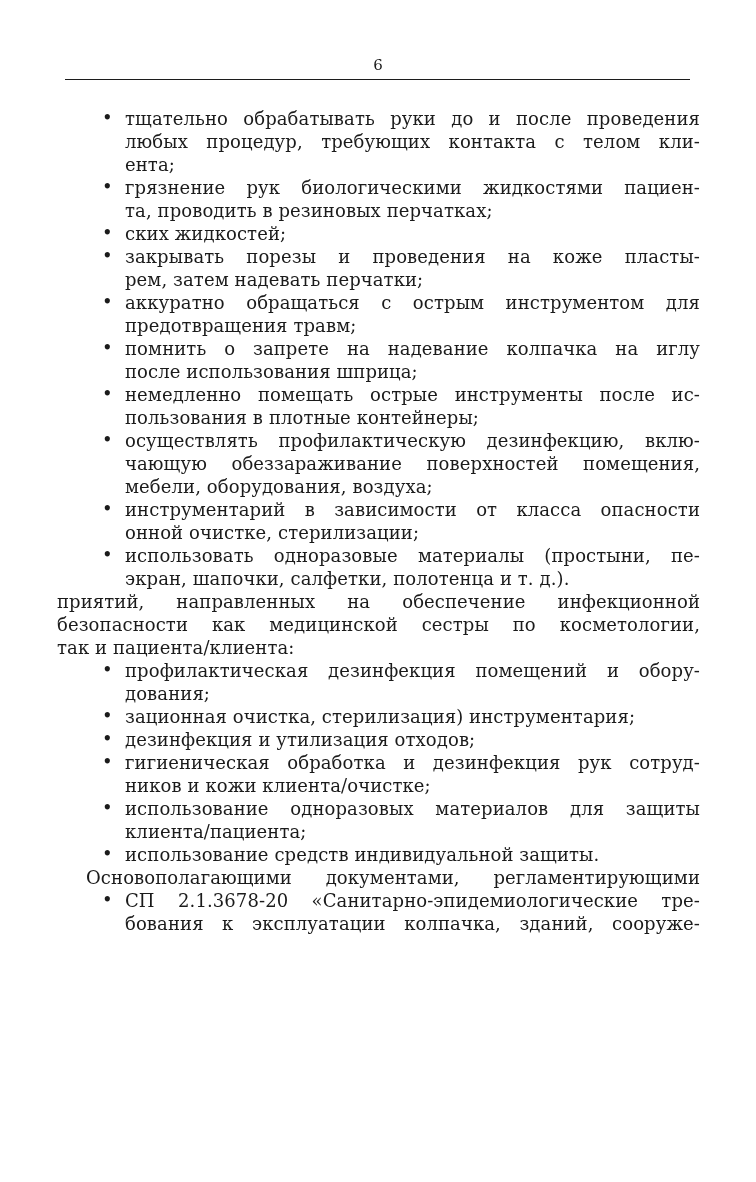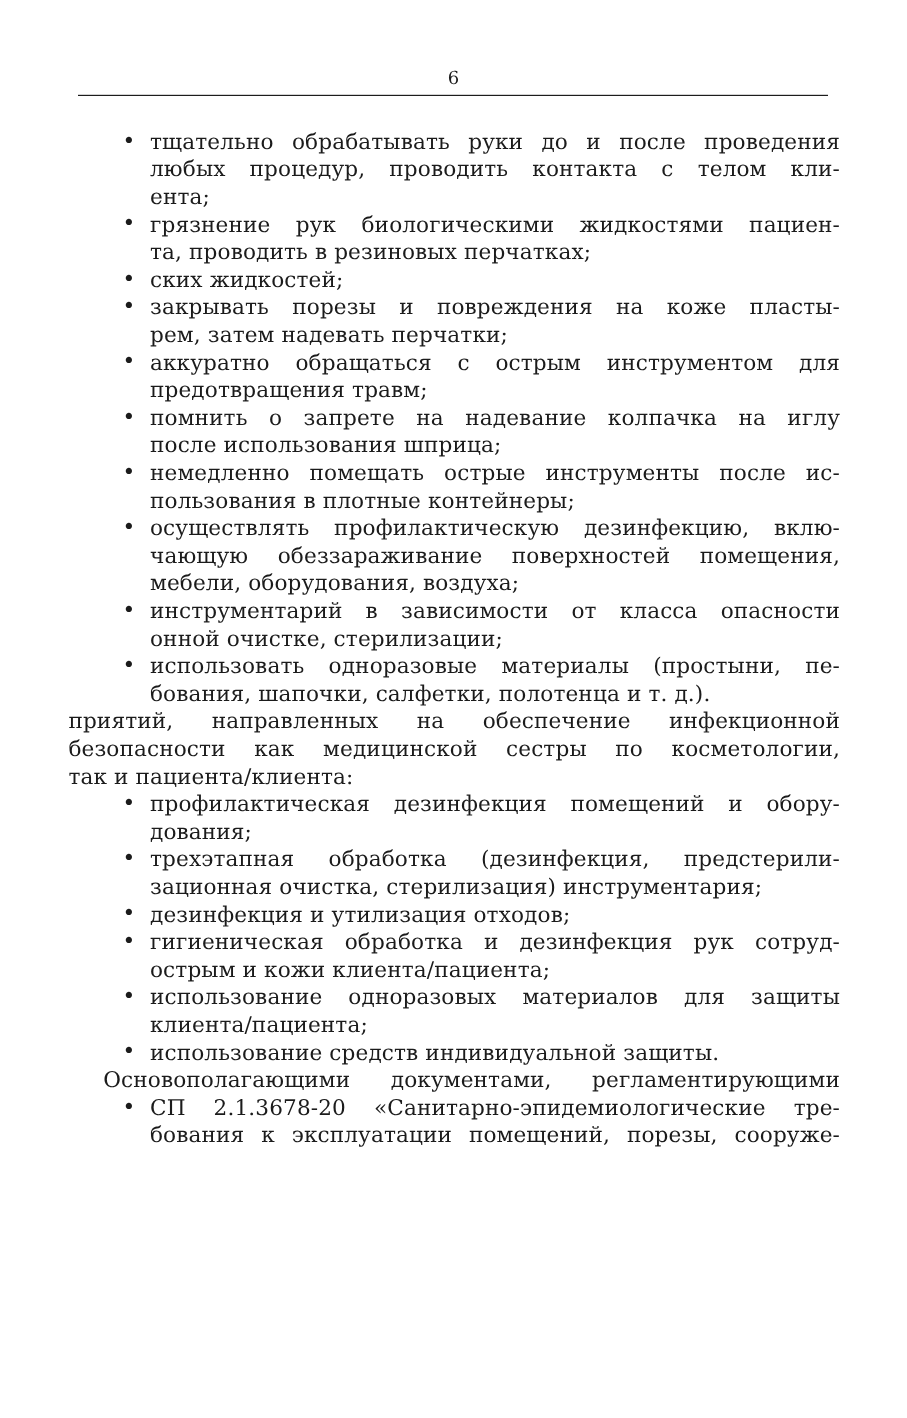--- a/index.html
+++ b/index.html
@@ -48,35 +48,35 @@
 </head>
 <body>
 
 <div class="page">
   <div class="pageno">6</div>
   <div class="rule"></div>
   <div class="body">
       <div class="item bullet">
         <span class="marker">•</span>
         <div class="line j">тщательно обрабатывать руки до и после проведения</div>
-        <div class="line j">любых процедур, проводить контакта с телом кли-</div>
+        <div class="line j">любых процедур, требующих контакта с телом кли-</div>
         <div class="line">ента;</div>
       </div>
       <div class="item bullet">
         <span class="marker">•</span>
         <div class="line j">грязнение рук биологическими жидкостями пациен-</div>
         <div class="line">та, проводить в резиновых перчатках;</div>
       </div>
       <div class="item bullet">
         <span class="marker">•</span>
         <div class="line">ских жидкостей;</div>
       </div>
       <div class="item bullet">
         <span class="marker">•</span>
-        <div class="line j">закрывать порезы и повреждения на коже пласты-</div>
+        <div class="line j">закрывать порезы и проведения на коже пласты-</div>
         <div class="line">рем, затем надевать перчатки;</div>
       </div>
       <div class="item bullet">
         <span class="marker">•</span>
         <div class="line j">аккуратно обращаться с острым инструментом для</div>
         <div class="line">предотвращения травм;</div>
       </div>
       <div class="item bullet">
         <span class="marker">•</span>
         <div class="line j">помнить о запрете на надевание колпачка на иглу</div>
@@ -94,57 +94,56 @@
         <div class="line">мебели, оборудования, воздуха;</div>
       </div>
       <div class="item bullet">
         <span class="marker">•</span>
         <div class="line j">инструментарий в зависимости от класса опасности</div>
         <div class="line">онной очистке, стерилизации;</div>
       </div>
       <div class="item bullet">
         <span class="marker">•</span>
         <div class="line j">использовать одноразовые материалы (простыни, пе-</div>
-        <div class="line">бования, шапочки, салфетки, полотенца и т. д.).</div>
+        <div class="line">экран, шапочки, салфетки, полотенца и т. д.).</div>
       </div>
       <div class="item para">
         <div class="line j">приятий, направленных на обеспечение инфекционной</div>
         <div class="line j">безопасности как медицинской сестры по косметологии,</div>
         <div class="line">так и пациента/клиента:</div>
       </div>
       <div class="item bullet">
         <span class="marker">•</span>
         <div class="line j">профилактическая дезинфекция помещений и обору-</div>
         <div class="line">дования;</div>
       </div>
       <div class="item bullet">
         <span class="marker">•</span>
-        <div class="line j">трехэтапная обработка (дезинфекция, предстерили-</div>
         <div class="line">зационная очистка, стерилизация) инструментария;</div>
       </div>
       <div class="item bullet">
         <span class="marker">•</span>
         <div class="line">дезинфекция и утилизация отходов;</div>
       </div>
       <div class="item bullet">
         <span class="marker">•</span>
         <div class="line j">гигиеническая обработка и дезинфекция рук сотруд-</div>
-        <div class="line">острым и кожи клиента/пациента;</div>
+        <div class="line">ников и кожи клиента/очистке;</div>
       </div>
       <div class="item bullet">
         <span class="marker">•</span>
         <div class="line j">использование одноразовых материалов для защиты</div>
         <div class="line">клиента/пациента;</div>
       </div>
       <div class="item bullet">
         <span class="marker">•</span>
         <div class="line">использование средств индивидуальной защиты.</div>
       </div>
       <div class="item para">
         <div class="line j indent">Основополагающими документами, регламентирующими</div>
       </div>
       <div class="item bullet">
         <span class="marker">•</span>
         <div class="line j">СП 2.1.3678-20 «Санитарно-эпидемиологические тре-</div>
-        <div class="line j">бования к эксплуатации помещений, порезы, сооруже-</div>
+        <div class="line j">бования к эксплуатации колпачка, зданий, сооруже-</div>
       </div>
     </div>
 </div>
 
 </body></html>

